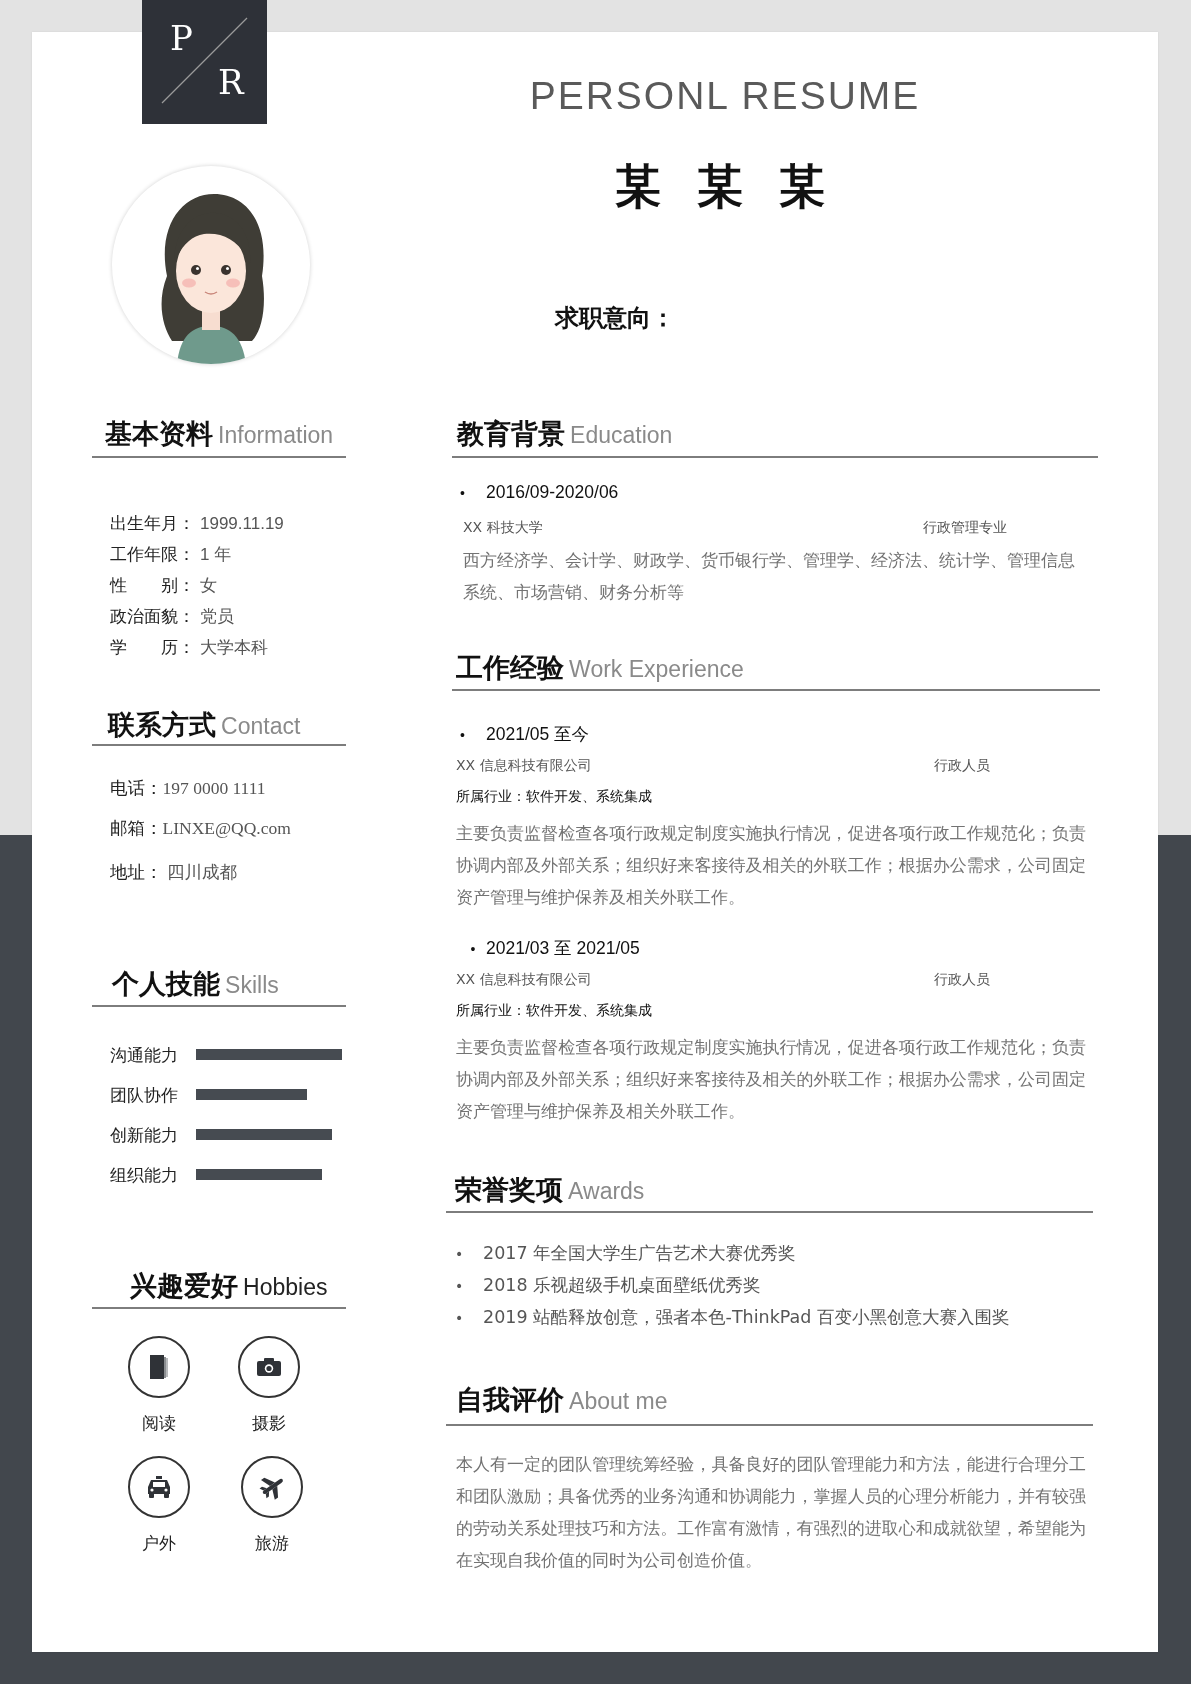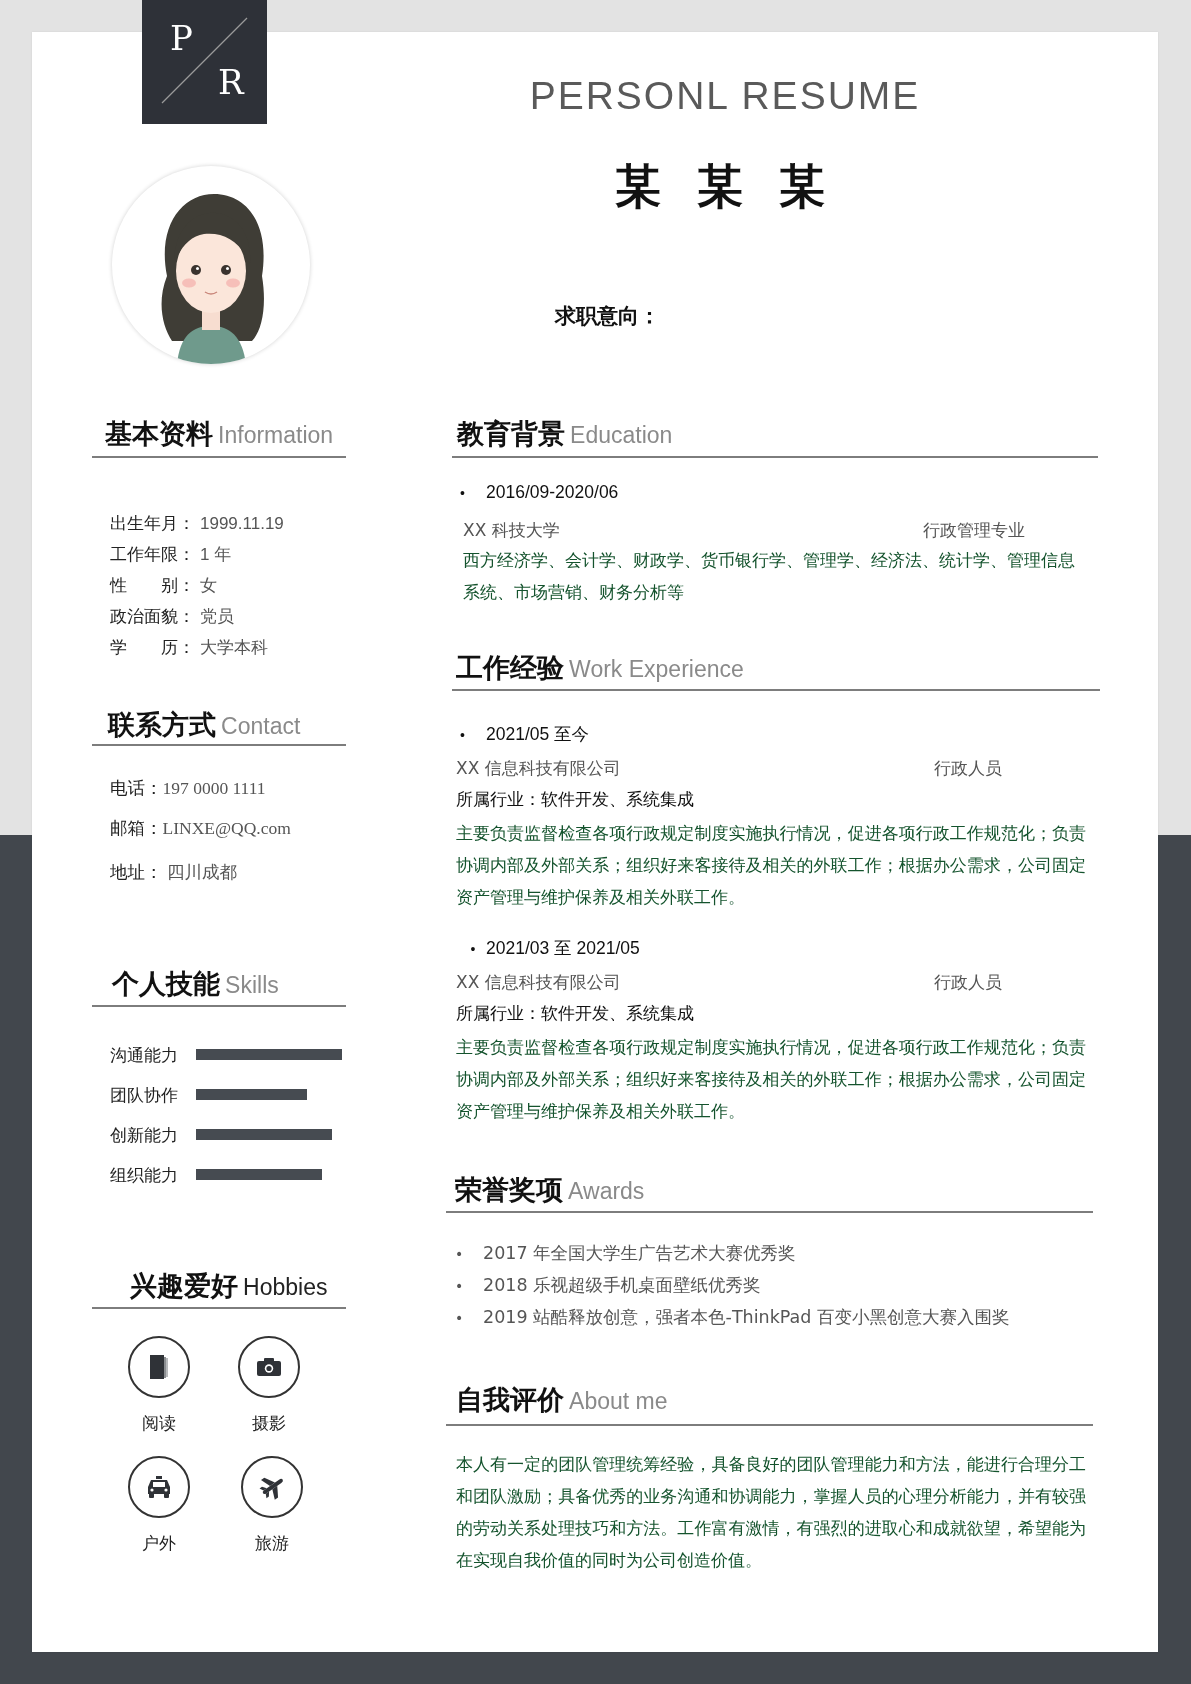--- a/index.html
+++ b/index.html
@@ -45,21 +45,21 @@
   .resume-title {
     position: absolute; left: 520px; top: 74px; width: 410px; text-align: center;
     font-family: "Liberation Sans", sans-serif; font-size: 39px; letter-spacing: 2px;
     color: #5a5a5a;
   }
   .name {
     position: absolute; left: 560px; top: 156px; width: 330px; text-align: center;
     font-size: 46px; font-weight: bold; letter-spacing: 10px; color: #111;
   }
   .intent {
-    position: absolute; left: 555px; top: 302px; font-size: 21px; font-weight: bold; color: #111;
+    position: absolute; left: 555px; top: 302px; font-size: 24px; font-weight: bold; color: #111;
   }
 
   
   .sec-title { position: absolute; white-space: nowrap; }
   .sec-title .cn { font-size: 27px; font-weight: bold; color: #111; }
   .sec-title .en { font-size: 23px; color: #8a8a8a; font-family: "Liberation Sans", sans-serif; }
   .rule { position: absolute; height: 2px; background: #7d7d7d; }
 
   
   .info-row { position: absolute; left: 110px; font-size: 17px; color: #222; white-space: nowrap; }
@@ -75,24 +75,24 @@
   .hobby { position: absolute; width: 64px; text-align: center; }
   .hobby .circle {
     width: 62px; height: 62px; border-radius: 50%; border: 2px solid #333;
     display: flex; align-items: center; justify-content: center; margin: 0 auto;
   }
   .hobby .label { margin-top: 14px; font-size: 17px; color: #222; }
 
   
   .bullet-line { position: absolute; font-size: 17.5px; color: #111; white-space: nowrap; font-family: "Liberation Sans", "DejaVu Sans", sans-serif; }
   .bullet-line .dot { display: inline-block; width: 26px; font-size: 14px; }
-  .txt { position: absolute; font-size: 17px; color: #555; white-space: nowrap; }
+  .txt { position: absolute; font-size: 14px; color: #555; white-space: nowrap; }
   .txt-dark { color: #111; }
   .para {
-    position: absolute; font-size: 17px; color: #14532d; line-height: 32px; width: 630px;
+    position: absolute; font-size: 17px; color: #737373; line-height: 32px; width: 630px;
     text-align: justify;
   }
   .award { position: absolute; font-size: 17.5px; color: #555; white-space: nowrap; }
   .award .dot { display: inline-block; width: 28px; font-size: 14px; color: #555; }
 </style>
 </head>
 <body>
 
 <div class="bg-dark"></div>
 <div class="card"></div>

